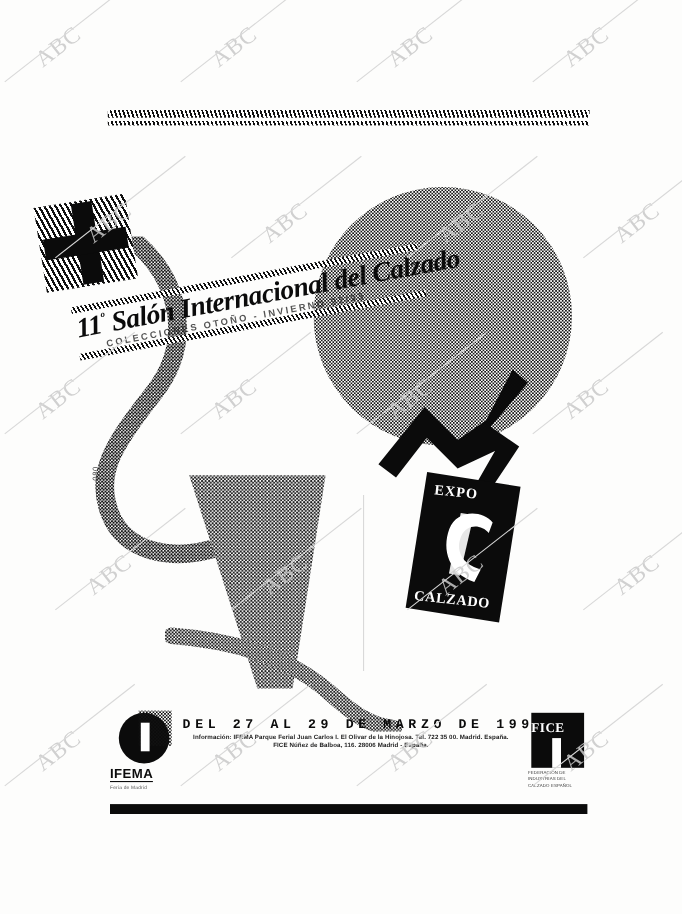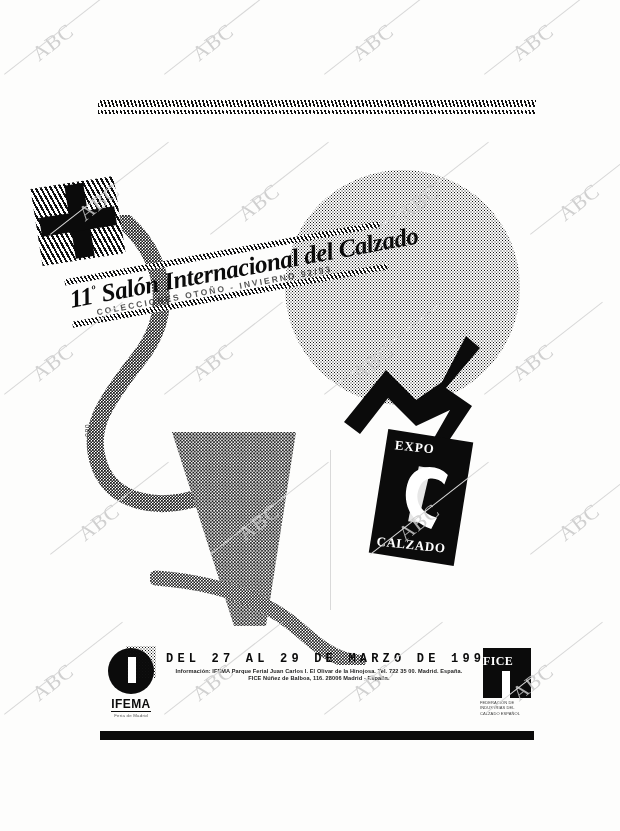--- a/index.html
+++ b/index.html
@@ -288,21 +288,20 @@
     width: 434px;
     height: 74px;
     z-index: 25;
   }
 
   #ifema-block {
     position: absolute;
     left: 0;
     top: 0;
     width: 62px;
-    text-align: center;
   }
   #ifema-mark {
     position: relative;
     width: 46px;
     height: 46px;
     margin: 0 auto;
   }
   #ifema-circle {
     position: absolute;
     left: 0; top: 0;

